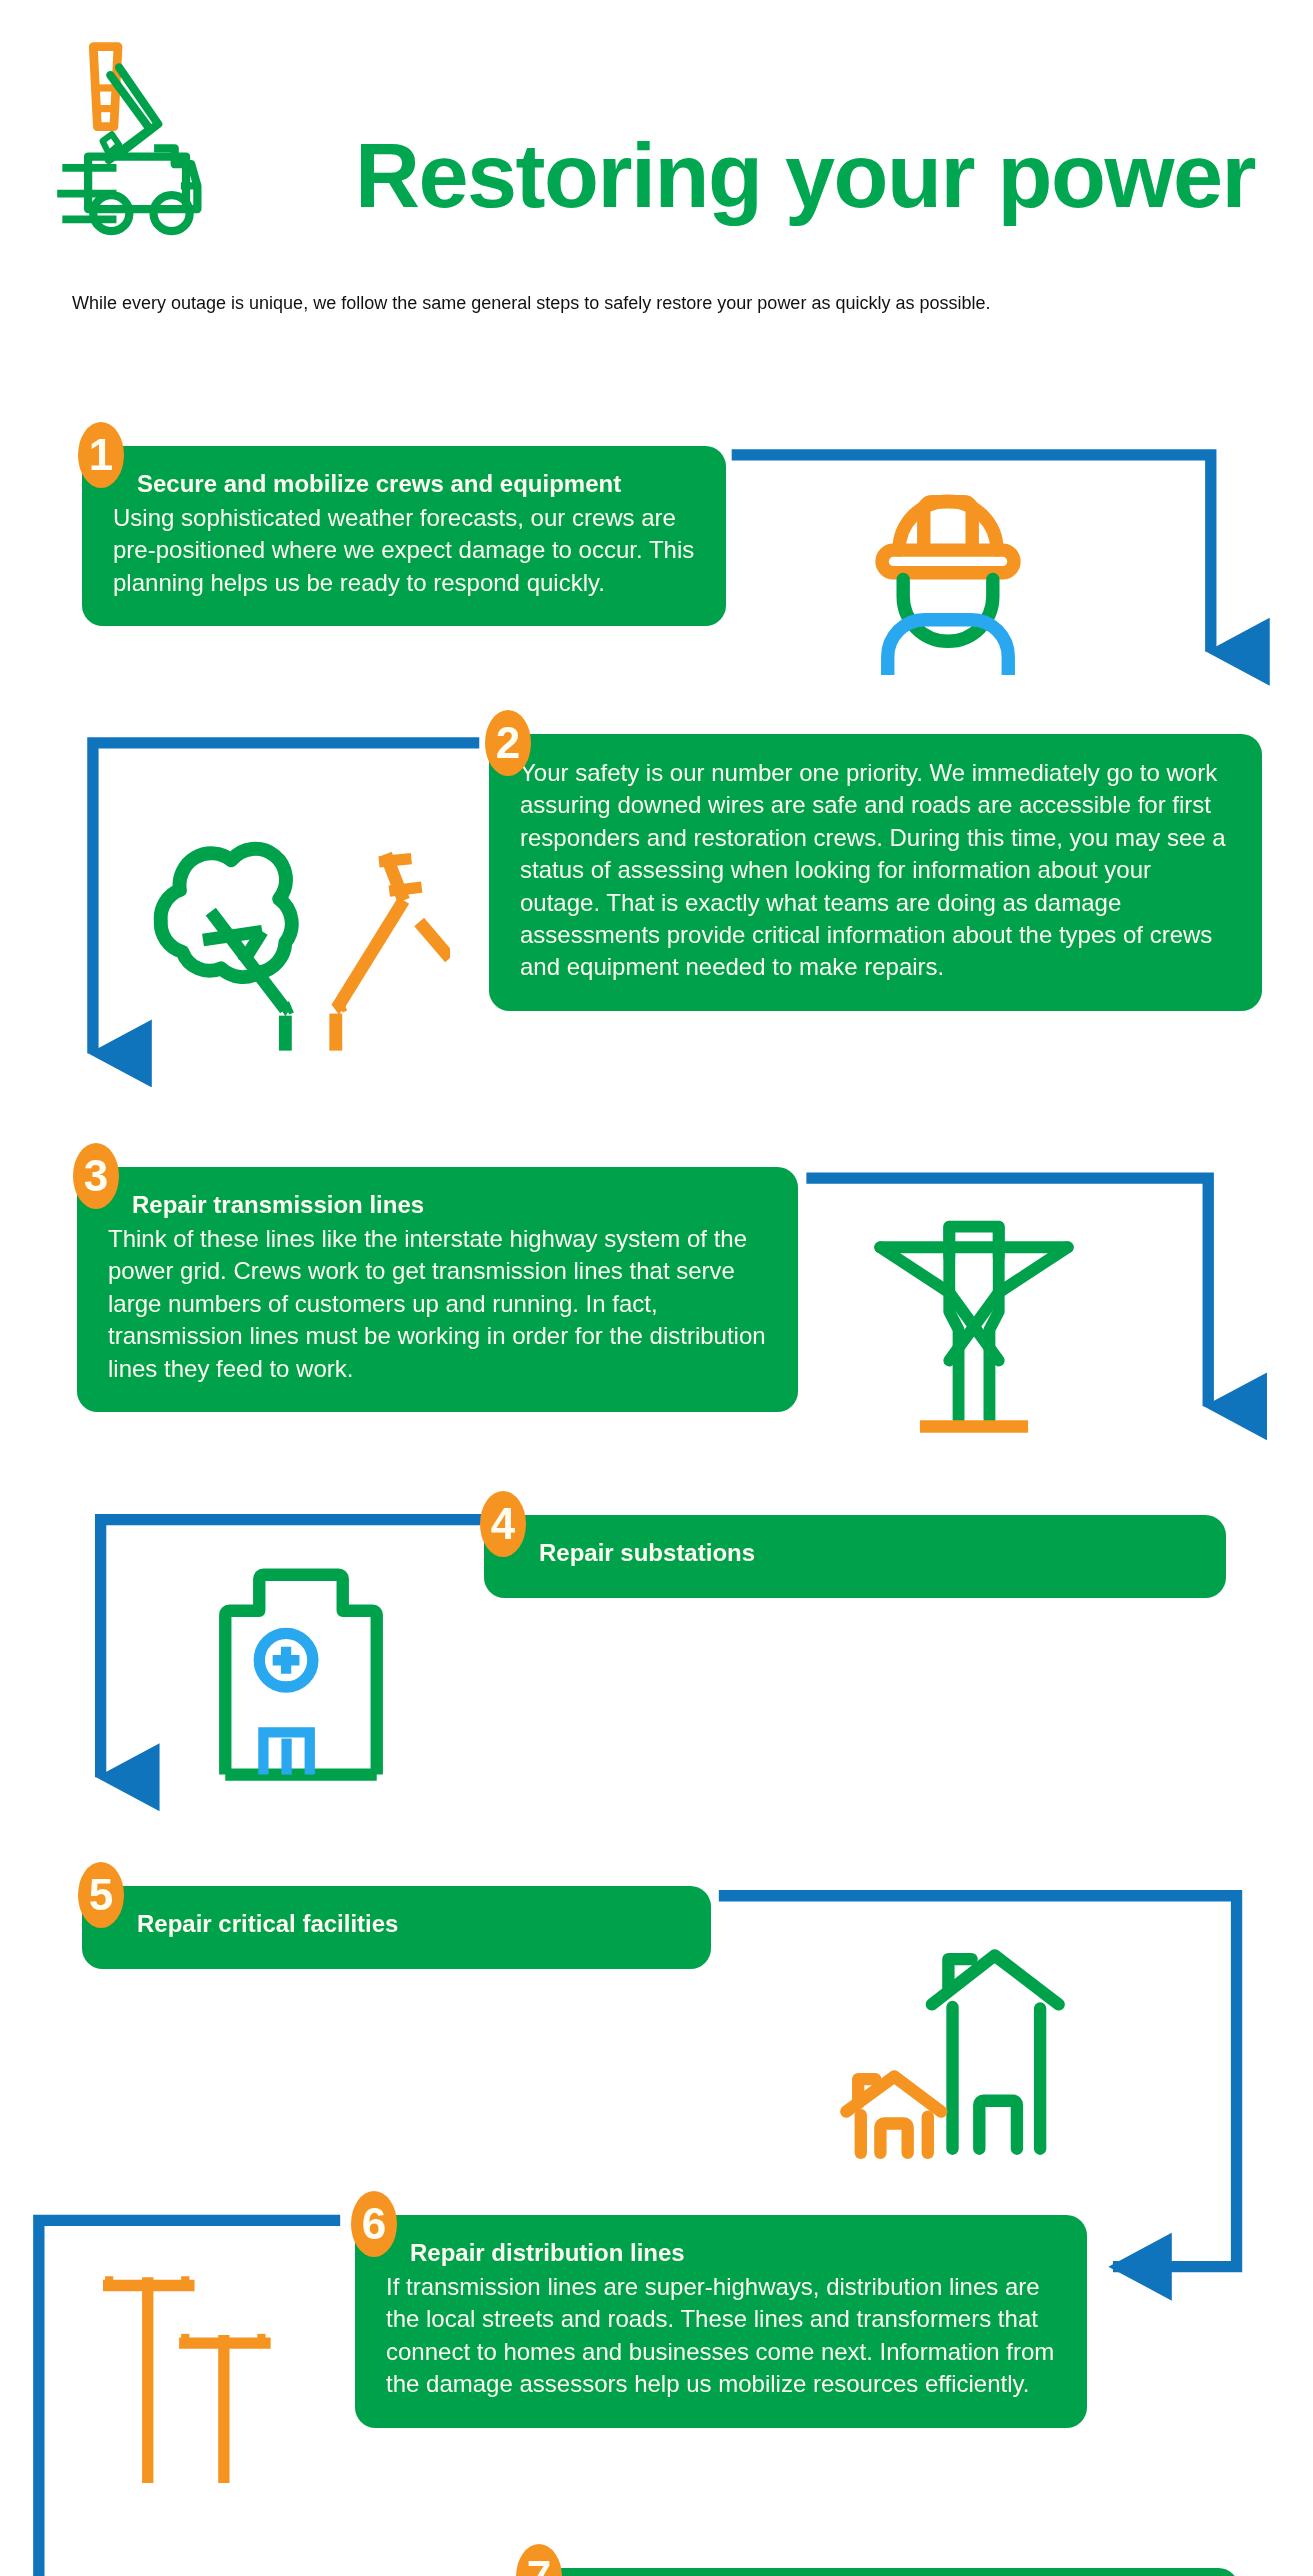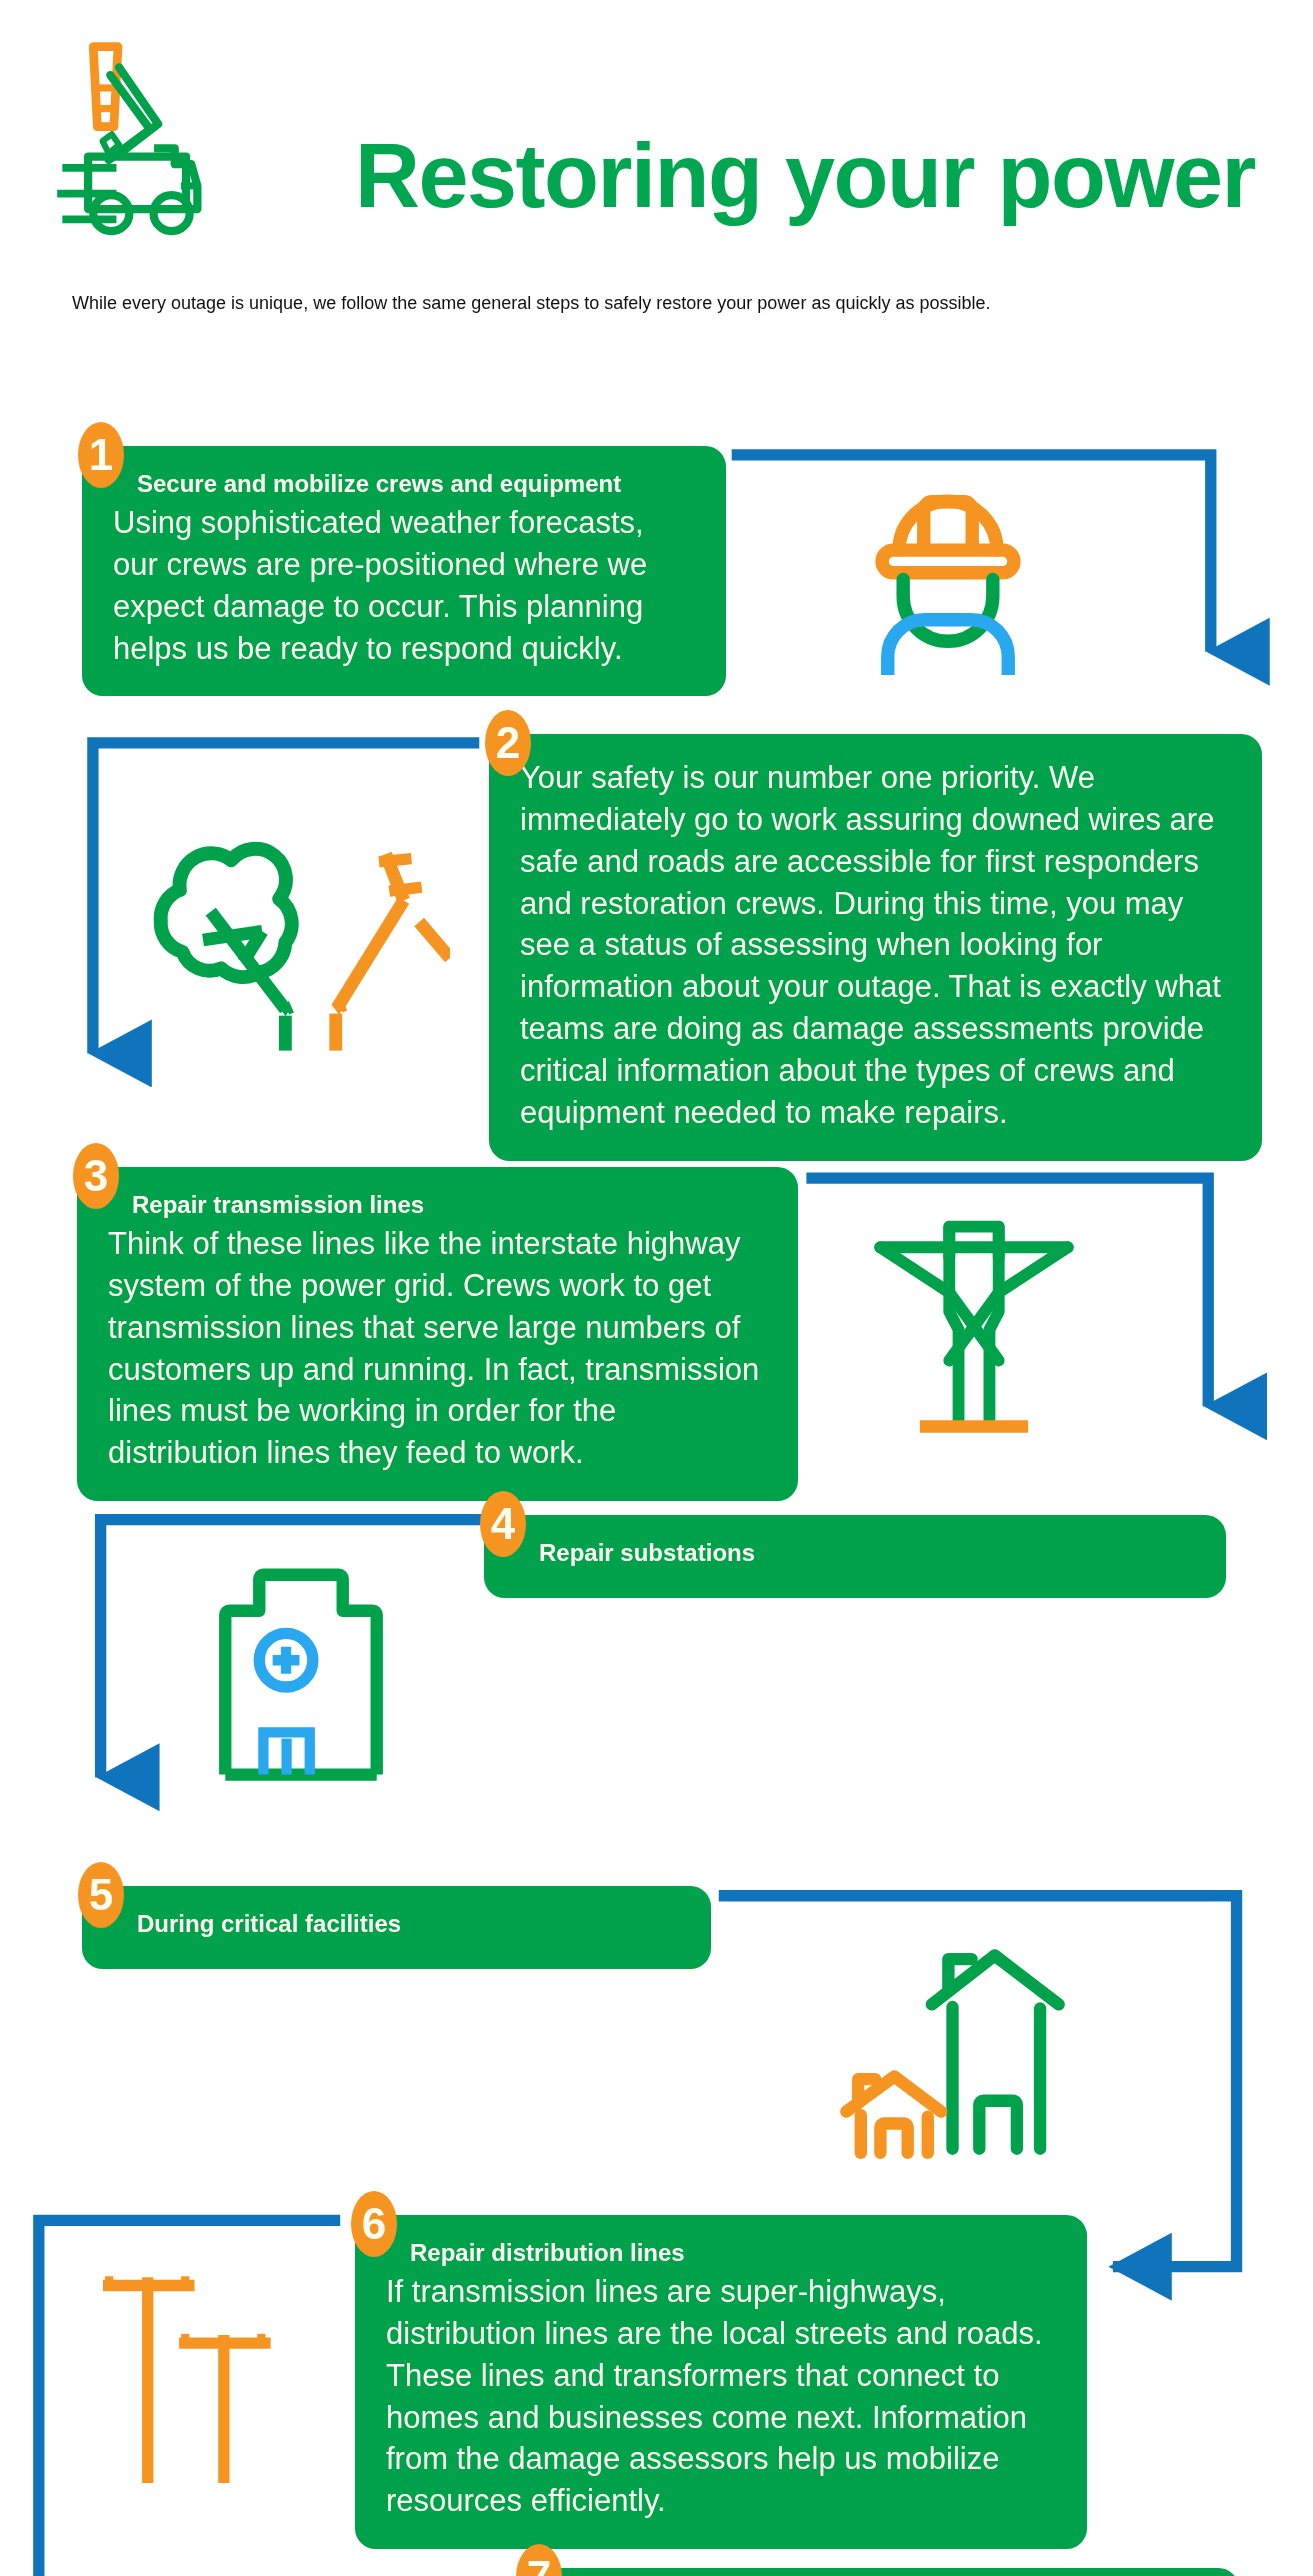--- a/index.html
+++ b/index.html
@@ -76,21 +76,21 @@
   }
   .step-title {
     font-size: 24px;
     font-weight: 700;
     margin-left: 24px;
     margin-bottom: 3.1px;
     line-height: 1.25;
     color: #FFFDF2;
   }
   .step-body {
-    font-size: 31px;
+    font-size: 24px;
     line-height: 1.35;
     color: #FFFDF2;
   }
 
   
   .step-icon {
     position: absolute;
   }
 </style>
 </head>
@@ -245,21 +245,21 @@
 
   <circle cx="136" cy="208" r="52" fill="none" stroke="#29A8F0" stroke-width="22"></circle>
   <path d="M 136 182 L 136 234 M 110 208 L 162 208" stroke="#29A8F0" stroke-width="20"></path>
 
   <path d="M 92 430 L 92 348 L 182 348 L 182 430" fill="none" stroke="#29A8F0" stroke-width="20"></path>
   <line x1="137" y1="360" x2="137" y2="430" stroke="#29A8F0" stroke-width="20"></line>
 </svg>
 
 <div class="step-card" style="left:82px; top:1886px; width:629px;">
   <div class="step-badge">5</div>
-  <div class="step-title">During critical facilities</div>
+  <div class="step-title">Repair critical facilities</div>
 </div>
 
 <svg class="step-icon" style="left:840px; top:1922px; width:258px; height:237px;" viewBox="0 0 500 460" xmlns="http://www.w3.org/2000/svg">
 
   <g fill="none" stroke="#00A14B" stroke-width="24" stroke-linejoin="round" stroke-linecap="round">
     <path d="M 178 160 L 300 65 L 424 160"></path>
     <path d="M 210 128 L 210 72 L 255 72"></path>
     <path d="M 218 165 L 218 440"></path>
     <path d="M 388 168 L 388 440"></path>
     <path d="M 270 440 L 270 355 A 8 8 0 0 1 278 347 L 335 347 A 8 8 0 0 1 343 355 L 343 440"></path>

